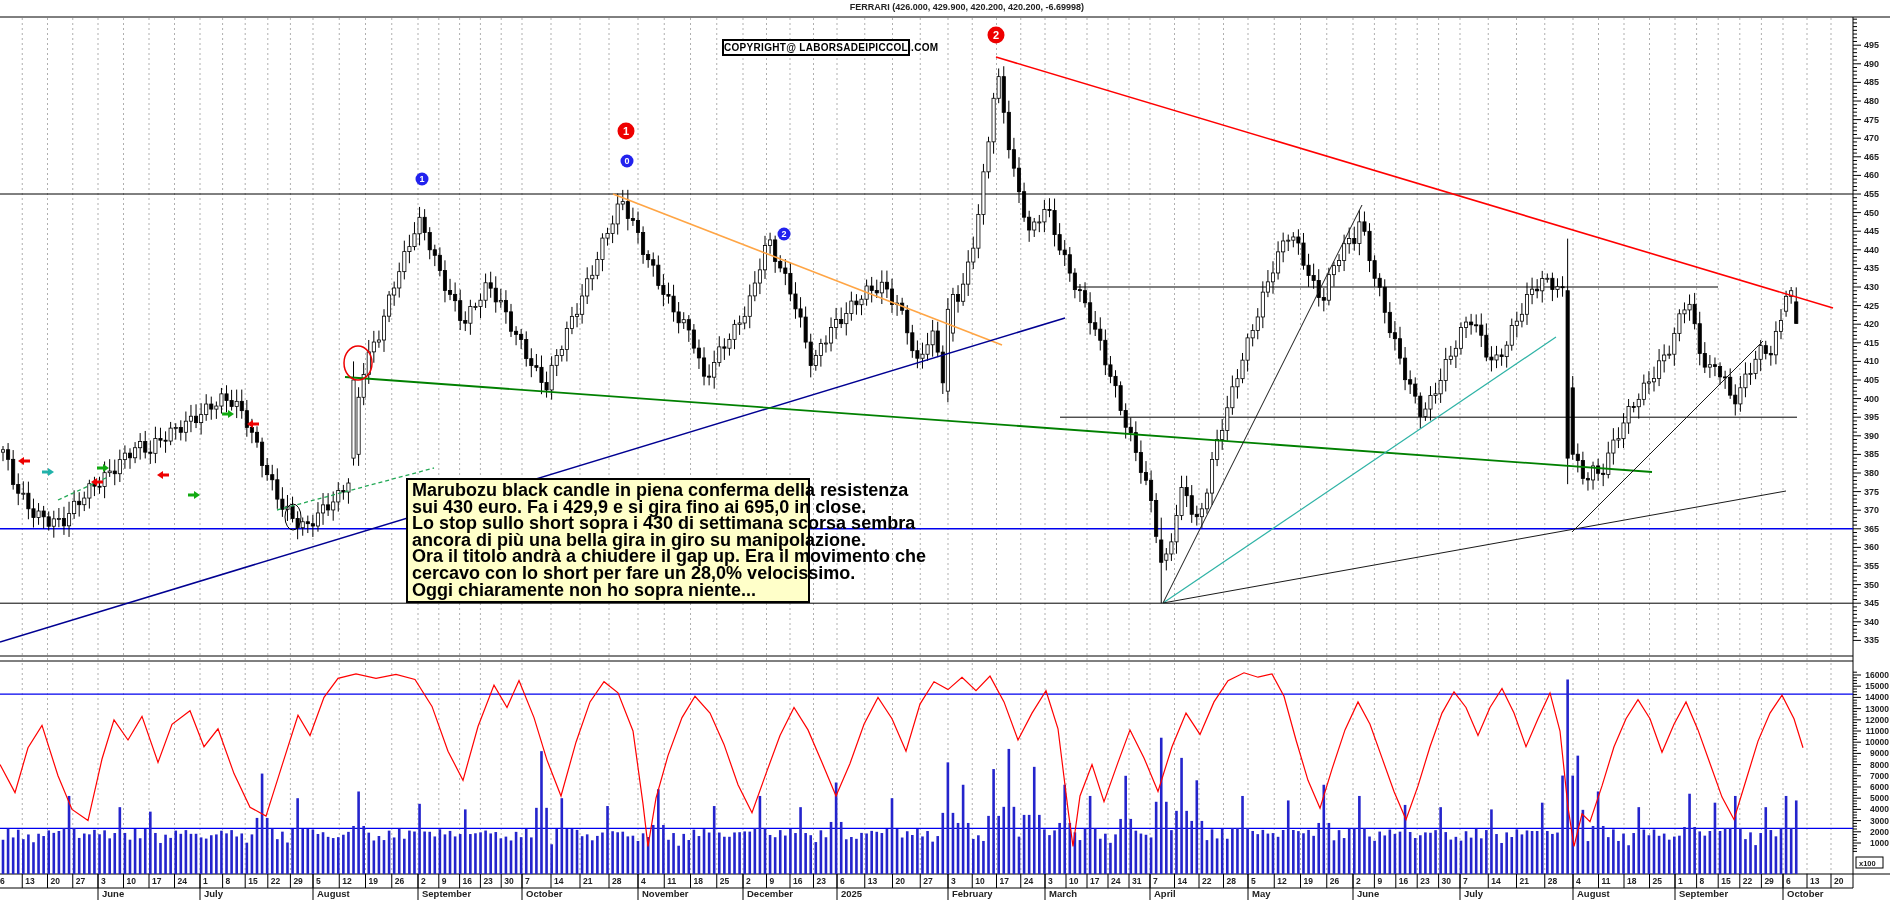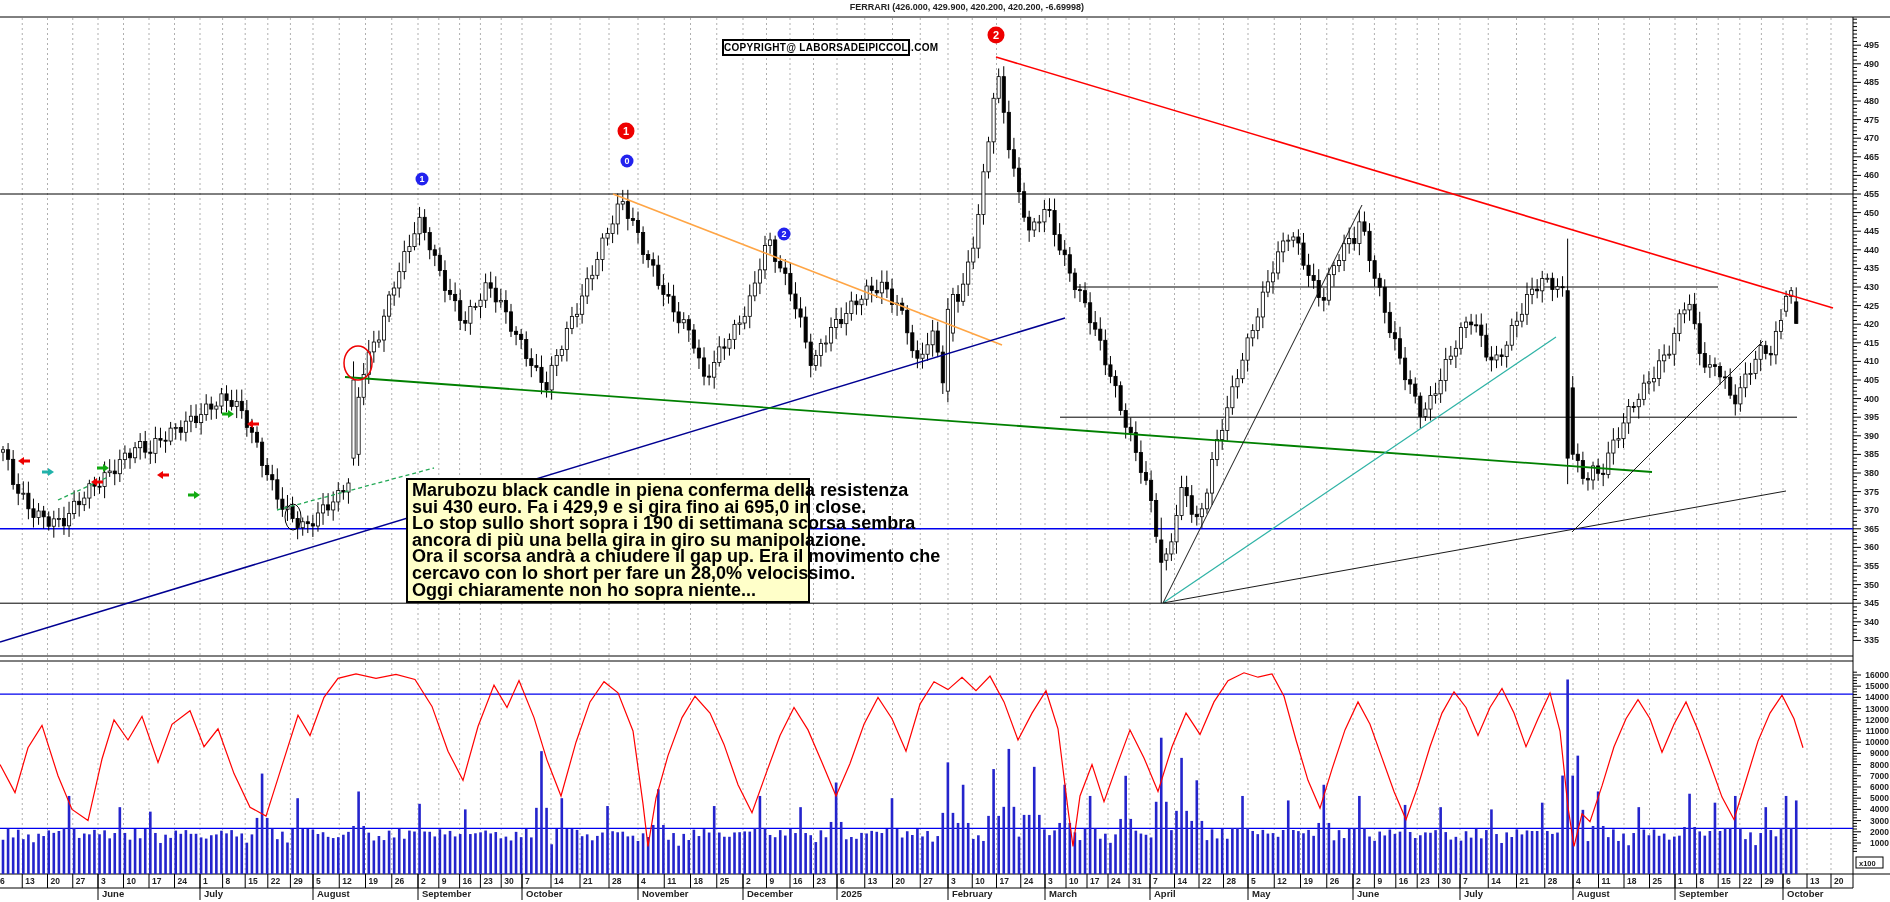--- a/index.html
+++ b/index.html
@@ -1696,19 +1696,19 @@
         <text x="627" y="164.2" font-size="9" font-weight="bold" fill="#fff" text-anchor="middle">0</text>
         <circle cx="784" cy="234" r="6.5" fill="#2222EE"></circle>
         <text x="784" y="237.2" font-size="9" font-weight="bold" fill="#fff" text-anchor="middle">2</text>
       </g>
     </svg>
   <div class="chart-title">FERRARI (426.000, 429.900, 420.200, 420.200, -6.69998)</div>
   <div class="copyright-box">COPYRIGHT@ LABORSADEIPICCOLI.COM</div>
   <div class="annotation-box">
     <div>Marubozu black candle in piena conferma della resistenza</div>
     <div>sui 430 euro. Fa i 429,9 e si gira fino ai 695,0 in close.</div>
-    <div>Lo stop sullo short sopra i 190 di settimana scorsa sembra</div>
+    <div>Lo stop sullo short sopra i 430 di settimana scorsa sembra</div>
     <div>ancora di più una bella gira in giro su manipolazione.</div>
-    <div>Ora il scorsa andrà a chiudere il gap up. Era il movimento che</div>
+    <div>Ora il titolo andrà a chiudere il gap up. Era il movimento che</div>
     <div>cercavo con lo short per fare un 28,0% velocissimo.</div>
     <div>Oggi chiaramente non ho sopra niente...</div>
   </div>
 </div>
 
 </body></html>

